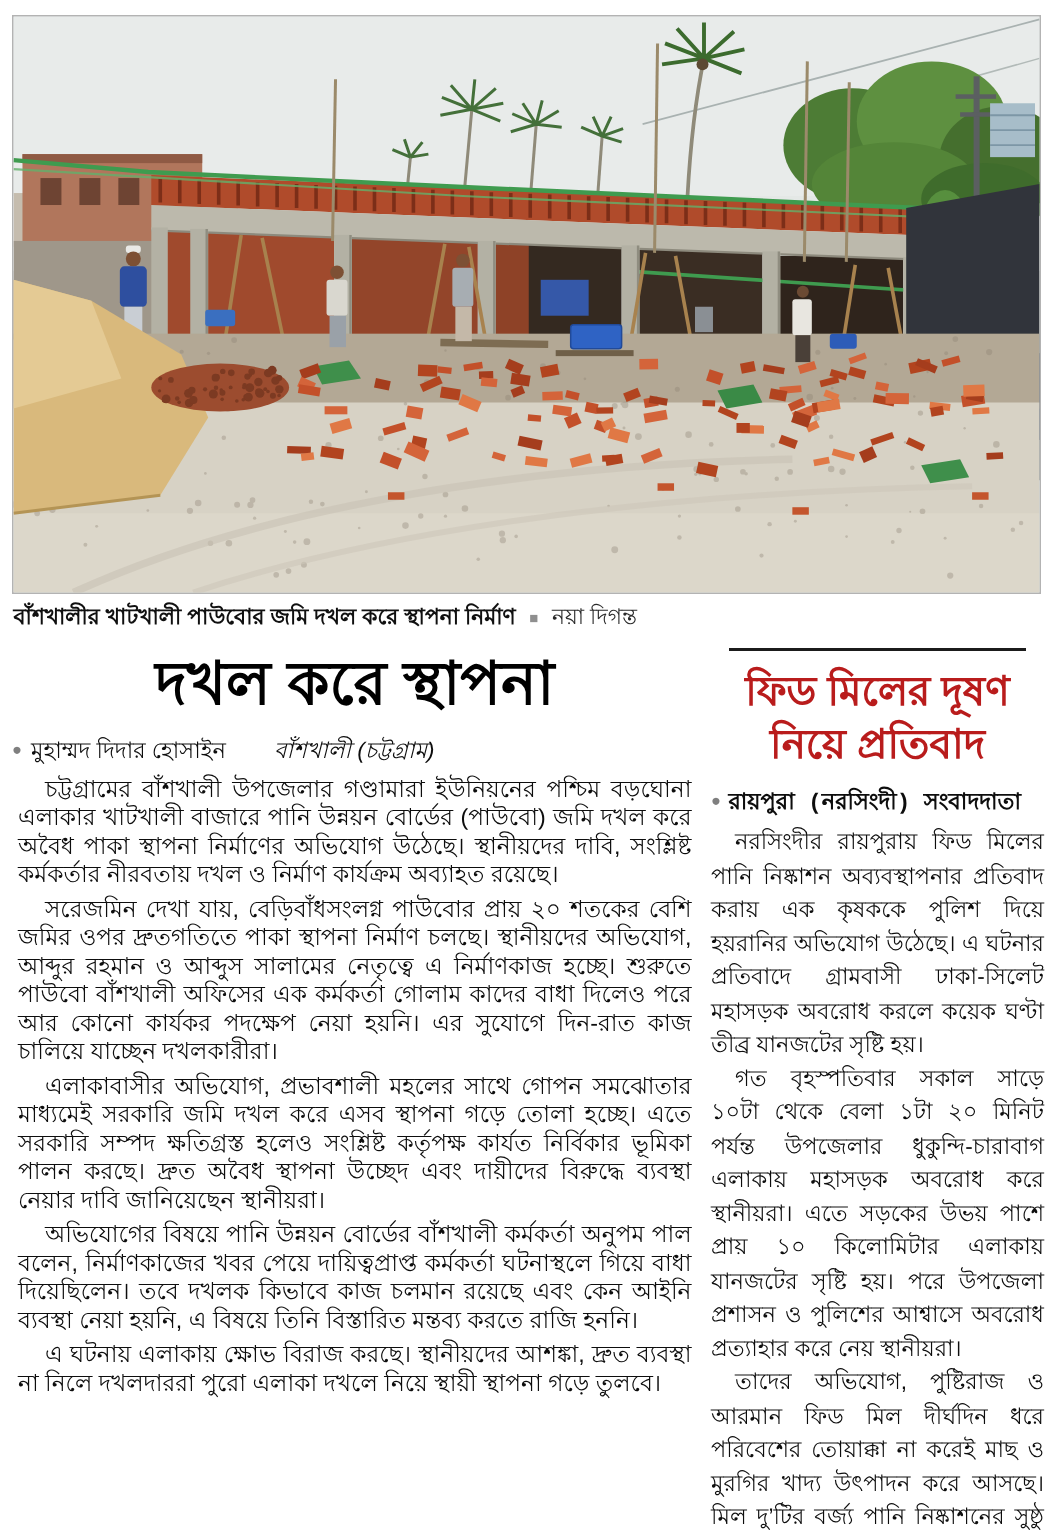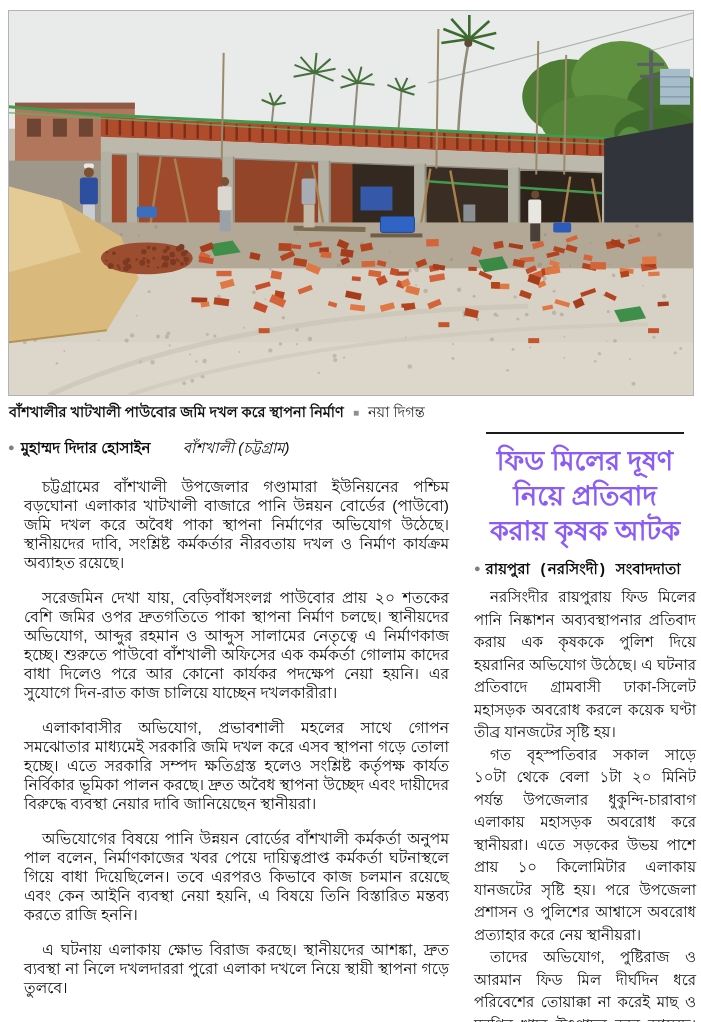--- a/index.html
+++ b/index.html
@@ -15,31 +15,31 @@
   .cap-sq { color:#8f8f8f; font-size:10px; margin:0 5px; vertical-align:1px; }
   .cap-src { color:#2a2a2a; }
 
   .col-left { position:absolute; left:8px; top:428px; width:457px; }
   .col-right { position:absolute; left:474px; top:432px; width:222px; }
 
   .headline-l { font-weight:bold; font-size:40px; line-height:48px; text-align:center; color:#000; margin:4px 0 6px; }
   .headline-l div { white-space:nowrap; }
 
   .rule-r { border-top:2px solid #1b1b1b; width:198px; margin:0 auto 10px; }
-  .headline-r { font-weight:bold; font-size:27px; line-height:35px; text-align:center; color:#8b5cf6; margin:0 0 8px; }
+  .headline-r { font-weight:bold; font-size:27px; line-height:35px; text-align:center; color:#b91c1c; margin:0 0 8px; }
   .headline-r div { white-space:nowrap; }
 
   .byline { font-size:15px; margin:8px 0 3px; color:#0d0d0d; }
   .byline .bullet { color:#7f7f7f; font-size:11px; margin-right:6px; vertical-align:2px; }
-  .byline .author { font-weight:bold; }
+  .byline .author { font-weight:normal; }
   .byline .loc { font-style:italic;margin-left:28px; }
   .byline-r { font-size:15px; font-weight:bold; margin:2px 0 4px;font-family:Liberation Mono, monospace; }
   .byline-r .bullet { color:#7f7f7f; font-size:11px; margin-right:5px; vertical-align:2px; font-weight:normal; }
 
-  .body-l p { margin:16px; font-size:15.5px; line-height:19px; text-align:justify; text-indent:18px; }
+  .body-l p { margin:4px; font-size:15.5px; line-height:19px; text-align:justify; text-indent:18px; }
   .body-r p { margin:0; font-size:15px; line-height:22.5px; text-align:justify; text-indent:16px; }
 </style>
 </head>
 <body>
 
 <div class="page">
 
   <div class="photo-wrap">
     <svg viewBox="0 0 685 385" preserveAspectRatio="none">
 
@@ -517,40 +517,40 @@
   </div>
 
   <div class="caption">
     <span class="cap-main">বাঁশখালীর খাটখালী পাউবোর জমি দখল করে স্থাপনা নির্মাণ</span>
     <span class="cap-sq">■</span>
     <span class="cap-src">নয়া দিগন্ত</span>
   </div>
 
   <div class="col-left">
     <div class="headline-l">
+      <div>দখল করে স্থাপনা</div>
     </div>
     <div class="byline">
       <span class="bullet">●</span><span class="author">মুহাম্মদ দিদার হোসাইন</span>
       <span class="loc">বাঁশখালী (চট্টগ্রাম)</span>
     </div>
     <div class="body-l">
       <p>চট্টগ্রামের বাঁশখালী উপজেলার গণ্ডামারা ইউনিয়নের পশ্চিম বড়ঘোনা এলাকার খাটখালী বাজারে পানি উন্নয়ন বোর্ডের (পাউবো) জমি দখল করে অবৈধ পাকা স্থাপনা নির্মাণের অভিযোগ উঠেছে। স্থানীয়দের দাবি, সংশ্লিষ্ট কর্মকর্তার নীরবতায় দখল ও নির্মাণ কার্যক্রম অব্যাহত রয়েছে।</p>
       <p>সরেজমিন দেখা যায়, বেড়িবাঁধসংলগ্ন পাউবোর প্রায় ২০ শতকের বেশি জমির ওপর দ্রুতগতিতে পাকা স্থাপনা নির্মাণ চলছে। স্থানীয়দের অভিযোগ, আব্দুর রহমান ও আব্দুস সালামের নেতৃত্বে এ নির্মাণকাজ হচ্ছে। শুরুতে পাউবো বাঁশখালী অফিসের এক কর্মকর্তা গোলাম কাদের বাধা দিলেও পরে আর কোনো কার্যকর পদক্ষেপ নেয়া হয়নি। এর সুযোগে দিন-রাত কাজ চালিয়ে যাচ্ছেন দখলকারীরা।</p>
       <p>এলাকাবাসীর অভিযোগ, প্রভাবশালী মহলের সাথে গোপন সমঝোতার মাধ্যমেই সরকারি জমি দখল করে এসব স্থাপনা গড়ে তোলা হচ্ছে। এতে সরকারি সম্পদ ক্ষতিগ্রস্ত হলেও সংশ্লিষ্ট কর্তৃপক্ষ কার্যত নির্বিকার ভূমিকা পালন করছে। দ্রুত অবৈধ স্থাপনা উচ্ছেদ এবং দায়ীদের বিরুদ্ধে ব্যবস্থা নেয়ার দাবি জানিয়েছেন স্থানীয়রা।</p>
-      <p>অভিযোগের বিষয়ে পানি উন্নয়ন বোর্ডের বাঁশখালী কর্মকর্তা অনুপম পাল বলেন, নির্মাণকাজের খবর পেয়ে দায়িত্বপ্রাপ্ত কর্মকর্তা ঘটনাস্থলে গিয়ে বাধা দিয়েছিলেন। তবে এরপরও কিভাবে কাজ চলমান রয়েছে এবং কেন আইনি ব্যবস্থা নেয়া হয়নি, এ বিষয়ে তিনি বিস্তারিত মন্তব্য করতে রাজি হননি।</p>
+      <p>অভিযোগের বিষয়ে পানি উন্নয়ন বোর্ডের বাঁশখালী কর্মকর্তা অনুপম পাল বলেন, নির্মাণকাজের খবর পেয়ে দায়িত্বপ্রাপ্ত কর্মকর্তা ঘটনাস্থলে গিয়ে বাধা দিয়েছিলেন। তবে দখলক কিভাবে কাজ চলমান রয়েছে এবং কেন আইনি ব্যবস্থা নেয়া হয়নি, এ বিষয়ে তিনি বিস্তারিত মন্তব্য করতে রাজি হননি।</p>
       <p>এ ঘটনায় এলাকায় ক্ষোভ বিরাজ করছে। স্থানীয়দের আশঙ্কা, দ্রুত ব্যবস্থা না নিলে দখলদাররা পুরো এলাকা দখলে নিয়ে স্থায়ী স্থাপনা গড়ে তুলবে।</p>
     </div>
   </div>
 
   <div class="col-right">
     <div class="rule-r"></div>
     <div class="headline-r">
       <div>ফিড মিলের দূষণ</div>
       <div>নিয়ে প্রতিবাদ</div>
-      <div>করায় কৃষক আটক</div>
     </div>
     <div class="byline-r">
       <span class="bullet">●</span><span>রায়পুরা (নরসিংদী) সংবাদদাতা</span>
     </div>
     <div class="body-r">
       <p>নরসিংদীর রায়পুরায় ফিড মিলের পানি নিষ্কাশন অব্যবস্থাপনার প্রতিবাদ করায় এক কৃষককে পুলিশ দিয়ে হয়রানির অভিযোগ উঠেছে। এ ঘটনার প্রতিবাদে গ্রামবাসী ঢাকা-সিলেট মহাসড়ক অবরোধ করলে কয়েক ঘণ্টা তীব্র যানজটের সৃষ্টি হয়।</p>
       <p>গত বৃহস্পতিবার সকাল সাড়ে ১০টা থেকে বেলা ১টা ২০ মিনিট পর্যন্ত উপজেলার ধুকুন্দি-চারাবাগ এলাকায় মহাসড়ক অবরোধ করে স্থানীয়রা। এতে সড়কের উভয় পাশে প্রায় ১০ কিলোমিটার এলাকায় যানজটের সৃষ্টি হয়। পরে উপজেলা প্রশাসন ও পুলিশের আশ্বাসে অবরোধ প্রত্যাহার করে নেয় স্থানীয়রা।</p>
       <p>তাদের অভিযোগ, পুষ্টিরাজ ও আরমান ফিড মিল দীর্ঘদিন ধরে পরিবেশের তোয়াক্কা না করেই মাছ ও মুরগির খাদ্য উৎপাদন করে আসছে। মিল দু’টির বর্জ্য পানি নিষ্কাশনের সুষ্ঠু ব্যবস্থা না থাকায় আশপাশের কৃষিজমিতে পানি জমে চাষাবাদ ব্যাহত হচ্ছে। বিষয়টি একাধিকবার কর্তৃপক্ষকে জানানো হলেও কার্যকর ব্যবস্থা নেয়া হয়নি।</p>
     </div>
   </div>

